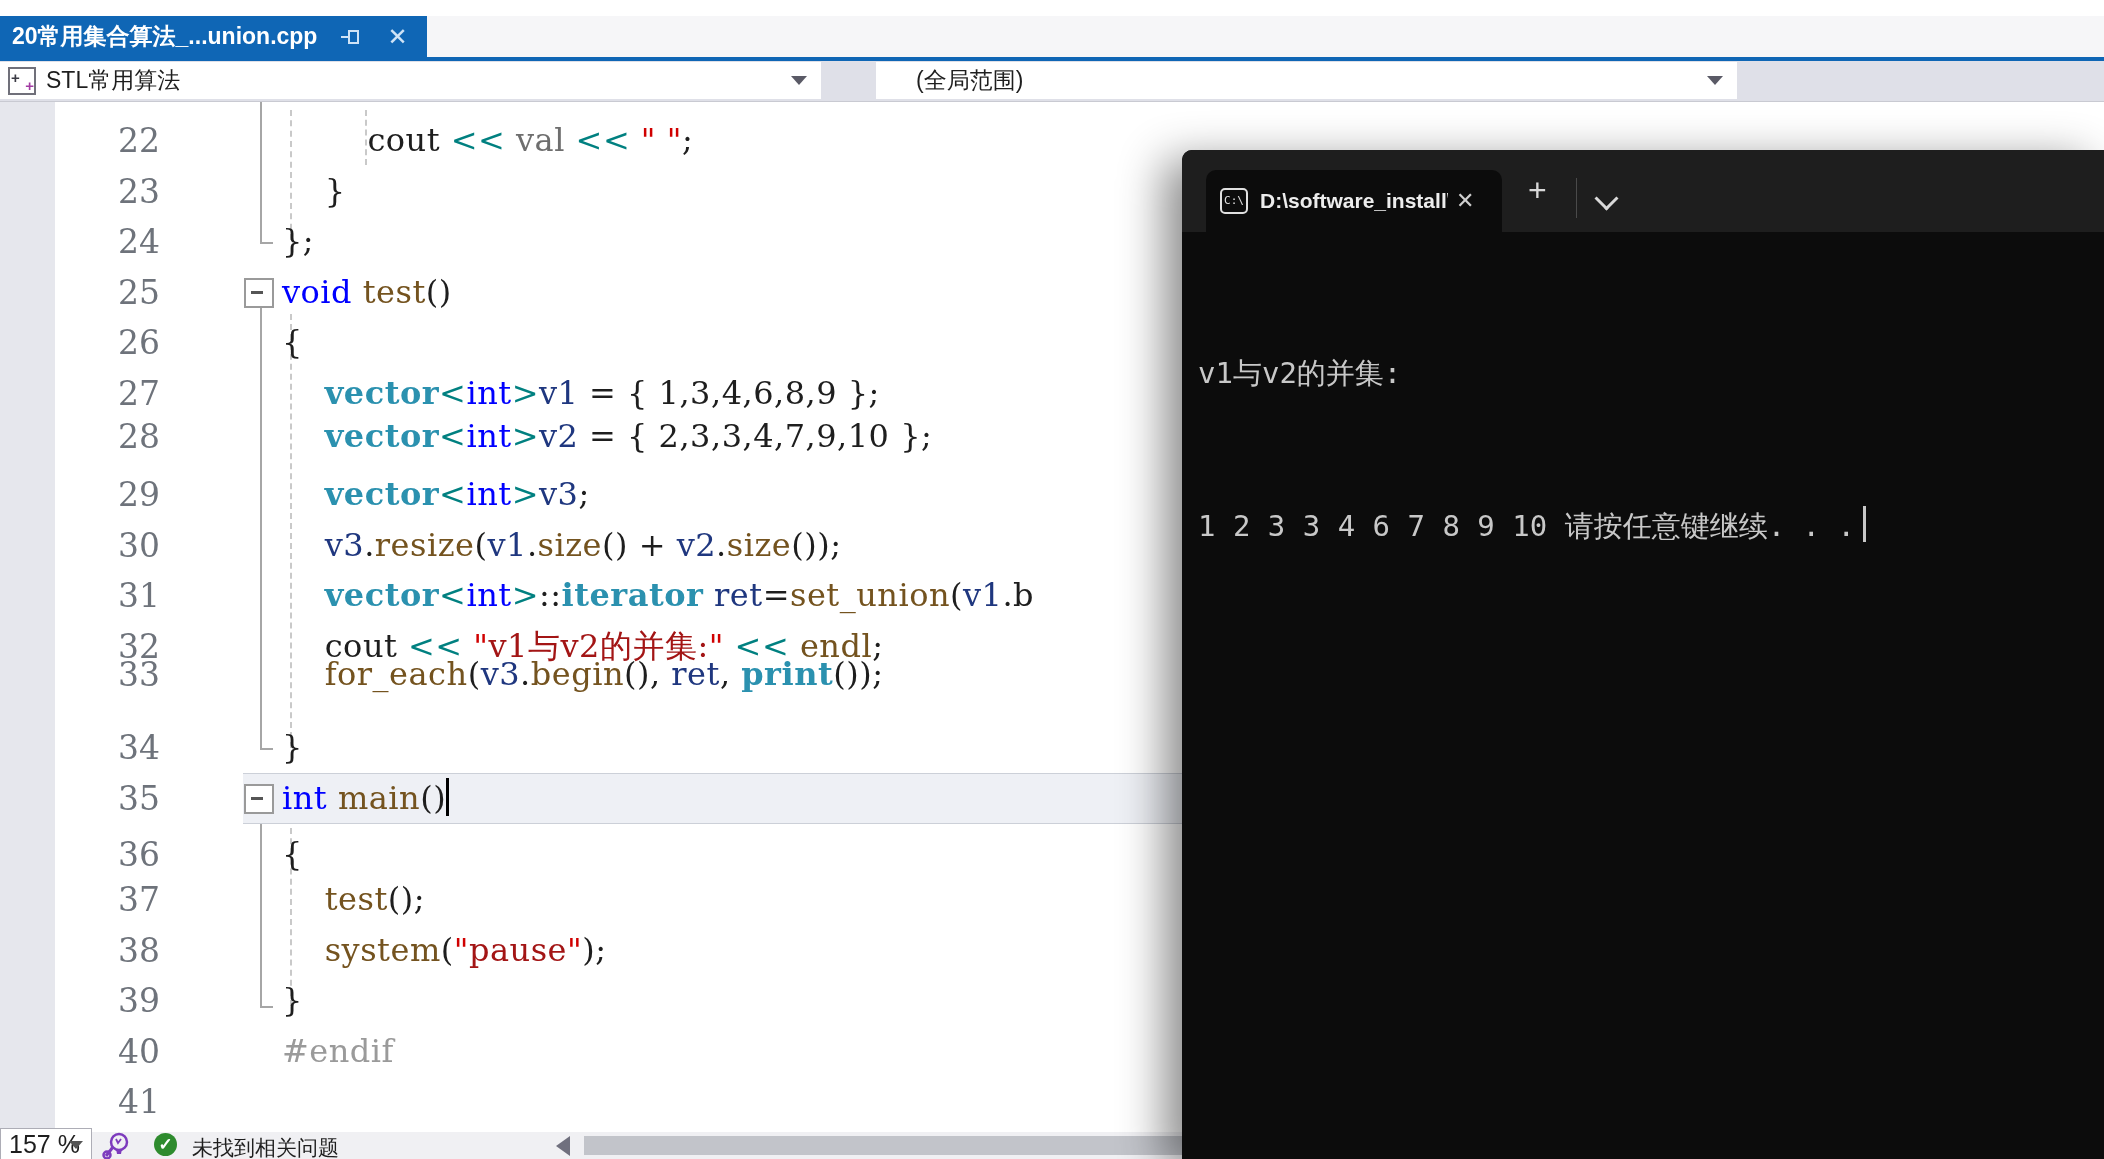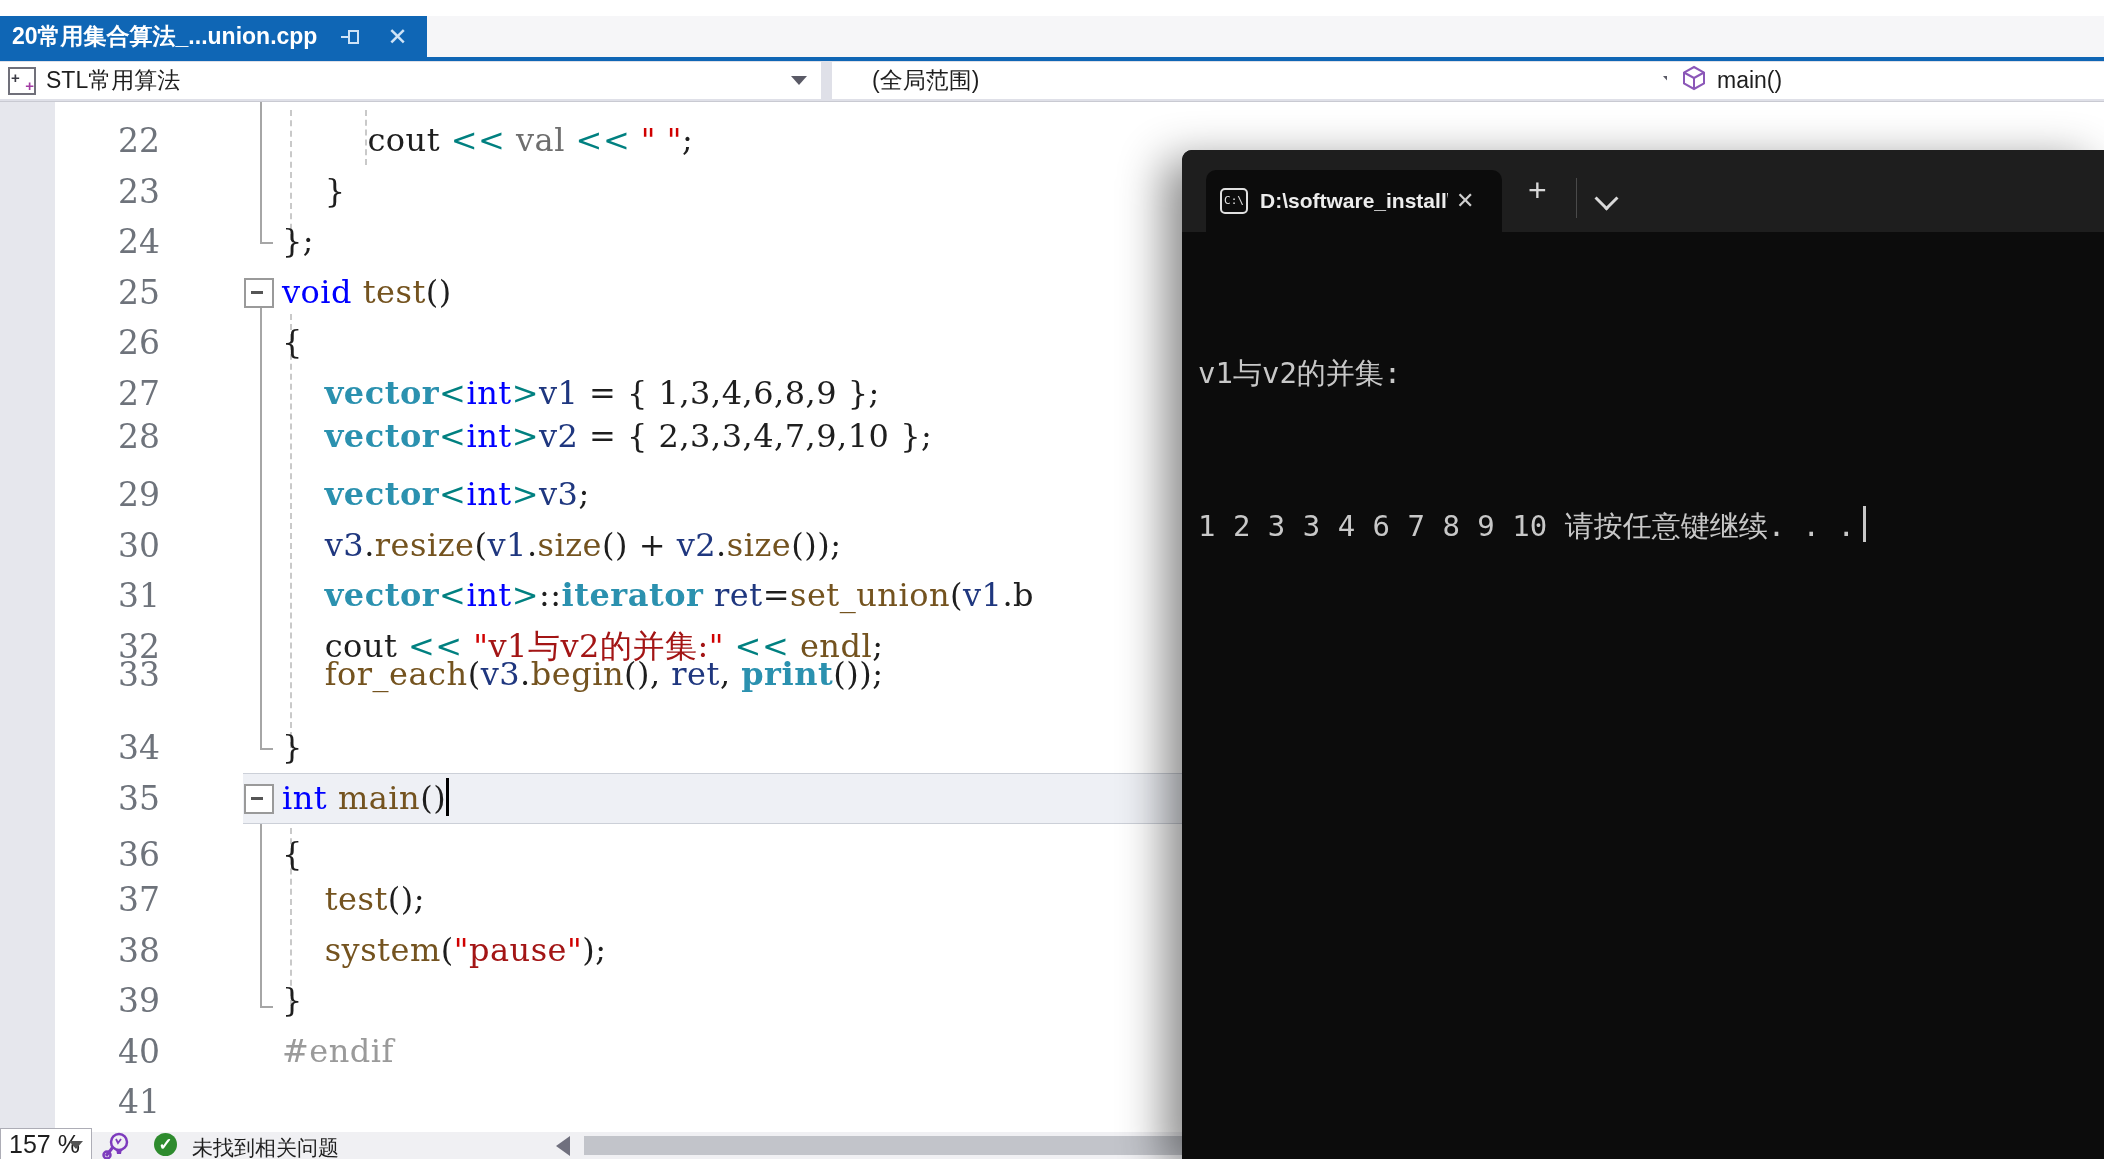--- a/index.html
+++ b/index.html
@@ -14,21 +14,21 @@
   .doc-tab .pin{margin-left:22px;display:flex;align-items:center;}
   .doc-tab .close{margin-left:24px;font-size:24px;color:#cfe3f6;line-height:1;}
   .tab-underline{position:absolute;left:0;top:57px;width:2104px;height:4px;background:#0f66b5;}
 
   
   .nav-bar{position:absolute;left:0;top:61px;width:2104px;height:40px;background:#dfe0e8;
            border-bottom:1px solid #c9cad2;}
   .nav-field{position:absolute;top:1px;height:37px;background:#fff;display:flex;align-items:center;
              font-size:23px;color:#1e1e1e;}
   .nav-f1{left:0;width:821px;}
-  .nav-f2{left:832px;width:861px;}
+  .nav-f2{left:876px;width:861px;}
   .nav-f3{left:1667px;width:437px;}
   .nav-arrow{position:absolute;right:14px;top:14px;width:0;height:0;
              border-left:8px solid transparent;border-right:8px solid transparent;
              border-top:9px solid #5a5a66;}
   .cpp-icon{width:24px;height:24px;border:2px solid #70707a;margin:0 10px 0 8px;position:relative;
             background:#fff;flex:0 0 auto;}
   .cpp-icon span{position:absolute;font-size:15px;font-weight:bold;line-height:1;}
   .cpp-icon .p1{left:1px;top:1px;color:#3a3a44;}
   .cpp-icon .p2{right:0px;bottom:0px;color:#a33ca3;}
   .cube-icon{margin:0 10px 0 14px;flex:0 0 auto;}
@@ -114,29 +114,20 @@
           <span class="p1">+</span>
           <span class="p2">+</span>
         </span>
       <span>STL常用算法</span>
       <span class="nav-arrow"></span>
     </div>
     <div class="nav-field nav-f2">
       <span style="padding-left:40px;">(全局范围)</span>
       <span class="nav-arrow"></span>
     </div>
-    <div class="nav-field nav-f3">
-      <span class="cube-icon">
-        <svg width="26" height="26" viewBox="0 0 26 26">
-          <path d="M13 2 L23 7.5 L23 18.5 L13 24 L3 18.5 L3 7.5 Z" fill="none" stroke="#8b57b8" stroke-width="2"></path>
-          <path d="M3 7.5 L13 13 L23 7.5 M13 13 L13 24" fill="none" stroke="#8b57b8" stroke-width="2"></path>
-        </svg>
-      </span>
-      <span>main()</span>
-    </div>
   </div>
 
   <div class="editor">
     <div class="margin-strip"></div>
 
     <div class="fold-line" style="top:0;height:140px;"></div>
     <div class="fold-foot" style="top:140px;"></div>
     <div class="fold-line" style="top:204px;height:442px;"></div>
     <div class="fold-foot" style="top:646px;"></div>
     <div class="fold-line" style="top:710px;height:194px;"></div>

